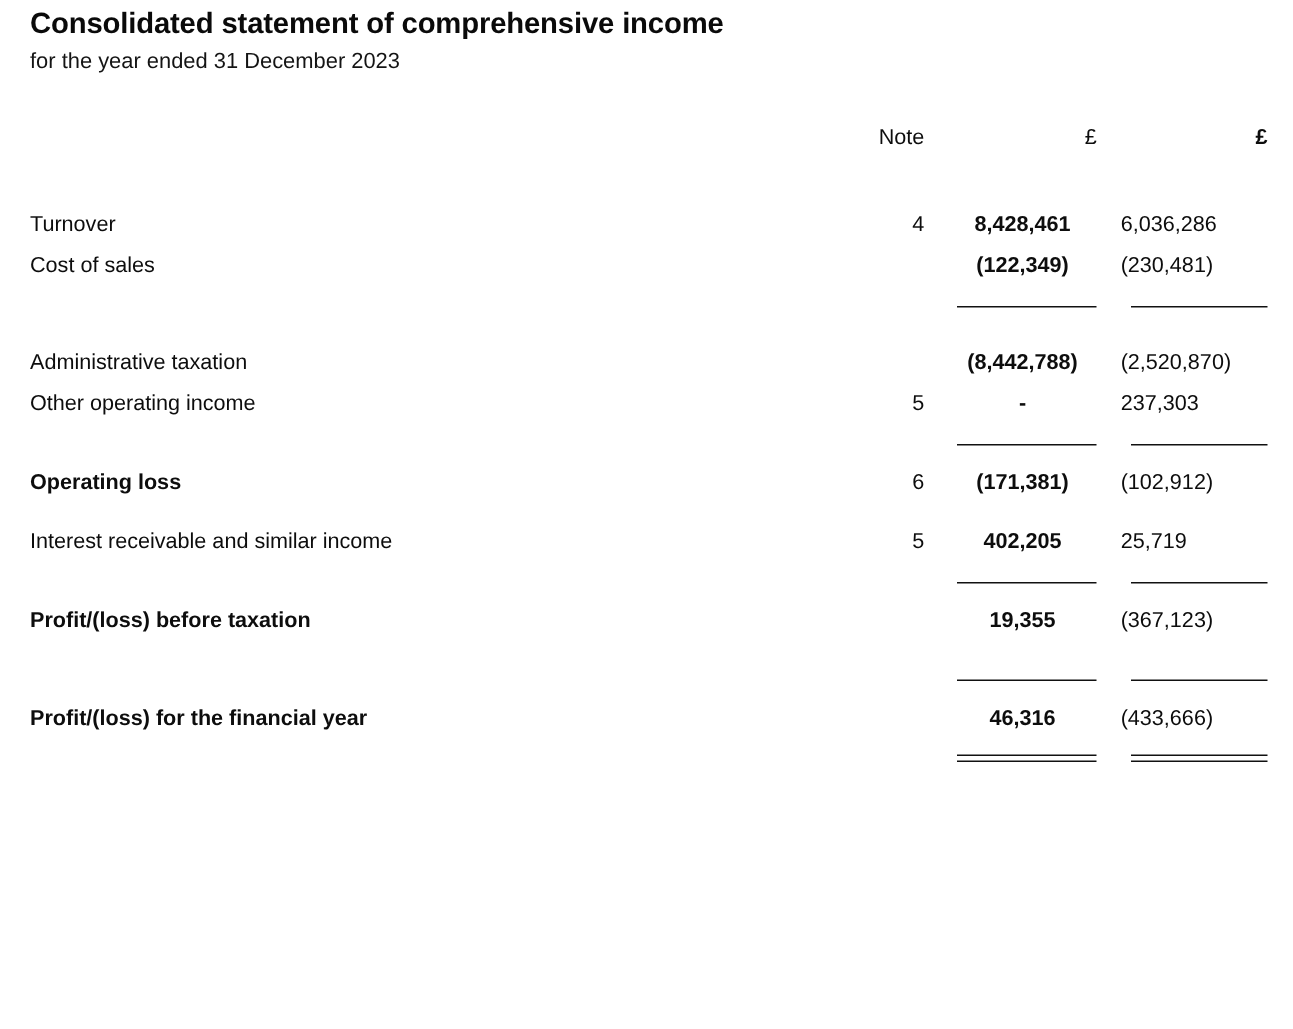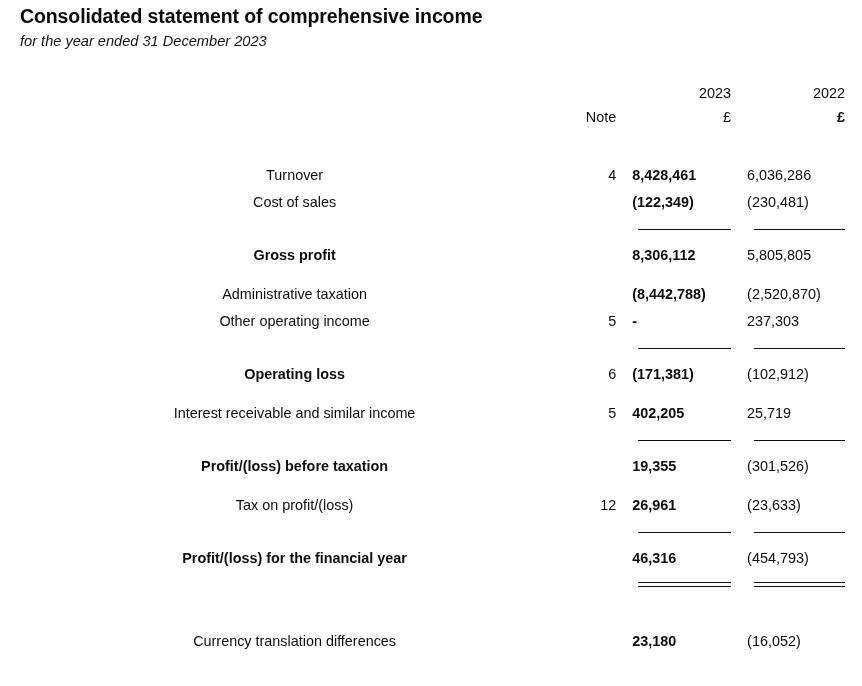--- a/index.html
+++ b/index.html
@@ -35,21 +35,20 @@
     line-height: 1.22;
     margin: 0;
     color: #0a0a0a;
   }
   .doc-subtitle {
     font-size: 14.6px;
     font-weight: normal;
     line-height: 1.3;
     margin: 3px 0 0 0;
     color: #141414;
-    font-style: italic;
   }
 
   
   .statement {
     position: absolute;
     left: 0;
     top: 76px;
     width: 862px;
     border-collapse: collapse;
     table-layout: fixed;
@@ -95,29 +94,29 @@
   .th-y2.bold { font-weight: bold; }
 
   
   tr.line td { height: 26px; padding-bottom: 1px; }
   tr.gap-sm td { height: 12px; }
   tr.gap-md td { height: 19px; }
   tr.gap-lg td { height: 30px; }
 
   td.label {
     padding-left: 20px !important;
-    text-align: center;
+    text-align: left;
     white-space: nowrap;
   }
   td.note {
     text-align: right;
     padding-right: 16px !important;
   }
   td.num1 {
-    text-align: left;
+    text-align: center;
     padding-right: 16px !important;
   }
   td.num2 {
     text-align: left;
     padding-right: 17px !important;
   }
   td.num1 { font-weight: bold; }
   tr.bold td.label { font-weight: bold; }
 
   
@@ -159,26 +158,20 @@
 
   <table class="statement">
     <colgroup>
       <col class="c-label">
         <col class="c-note">
         <col class="c-y1">
         <col class="c-y2">
     </colgroup>
     <tbody>
 
-      <tr class="hdr-year">
-        <td></td>
-        <td></td>
-        <td class="th-y1">2023</td>
-        <td class="th-y2">2022</td>
-      </tr>
 
       <tr class="hdr-cur">
         <td></td>
         <td class="th-note">Note</td>
         <td class="th-y1">£</td>
         <td class="th-y2 bold">£</td>
       </tr>
 
       <tr class="gap-lg">
           <td colspan="4"></td>
@@ -205,26 +198,20 @@
         <td></td>
           <td></td>
         <td>
             <div class="rule-box rule-single"></div>
           </td>
         <td>
             <div class="rule-box col2 rule-single"></div>
           </td>
       </tr>
 
-      <tr class="line bold">
-        <td class="label">Gross profit</td>
-        <td class="note"></td>
-        <td class="num1">8,306,112</td>
-        <td class="num2">5,805,805</td>
-      </tr>
 
       <tr class="gap-sm">
           <td colspan="4"></td>
         </tr>
 
       <tr class="line">
         <td class="label">Administrative taxation</td>
         <td class="note"></td>
         <td class="num1">(8,442,788)</td>
         <td class="num2">(2,520,870)</td>
@@ -281,79 +268,67 @@
           </td>
         <td>
             <div class="rule-box col2 rule-single"></div>
           </td>
       </tr>
 
       <tr class="line bold">
         <td class="label">Profit/(loss) before taxation</td>
         <td class="note"></td>
         <td class="num1">19,355</td>
-        <td class="num2">(301,526)</td>
-      </tr>
-
-      <tr class="gap-sm">
-          <td colspan="4"></td>
-        </tr>
-
-      <tr class="line">
-        <td class="label">Tax on profit/(loss)</td>
-        <td class="note">12</td>
-        <td class="num1">26,961</td>
-        <td class="num2">(23,633)</td>
-      </tr>
+        <td class="num2">(367,123)</td>
+      </tr>
+
+      <tr class="gap-sm">
+          <td colspan="4"></td>
+        </tr>
+
 
       <tr class="gap-sm">
           <td colspan="4"></td>
         </tr>
       <tr class="rule-row">
         <td></td>
           <td></td>
         <td>
             <div class="rule-box rule-single"></div>
           </td>
         <td>
             <div class="rule-box col2 rule-single"></div>
           </td>
       </tr>
 
       <tr class="line bold">
         <td class="label">Profit/(loss) for the financial year</td>
         <td class="note"></td>
         <td class="num1">46,316</td>
-        <td class="num2">(454,793)</td>
+        <td class="num2">(433,666)</td>
       </tr>
 
       <tr class="gap-sm">
           <td colspan="4"></td>
         </tr>
       <tr class="rule-row">
         <td></td>
           <td></td>
         <td>
             <div class="rule-box rule-double"></div>
           </td>
         <td>
             <div class="rule-box col2 rule-double"></div>
           </td>
       </tr>
 
       <tr class="gap-lg">
           <td colspan="4"></td>
         </tr>
 
-      <tr class="line">
-        <td class="label">Currency translation differences</td>
-        <td class="note"></td>
-        <td class="num1">23,180</td>
-        <td class="num2">(16,052)</td>
-      </tr>
 
       <tr class="gap-md">
           <td colspan="4"></td>
         </tr>
 
     </tbody>
   </table>
 
 </div>
 

